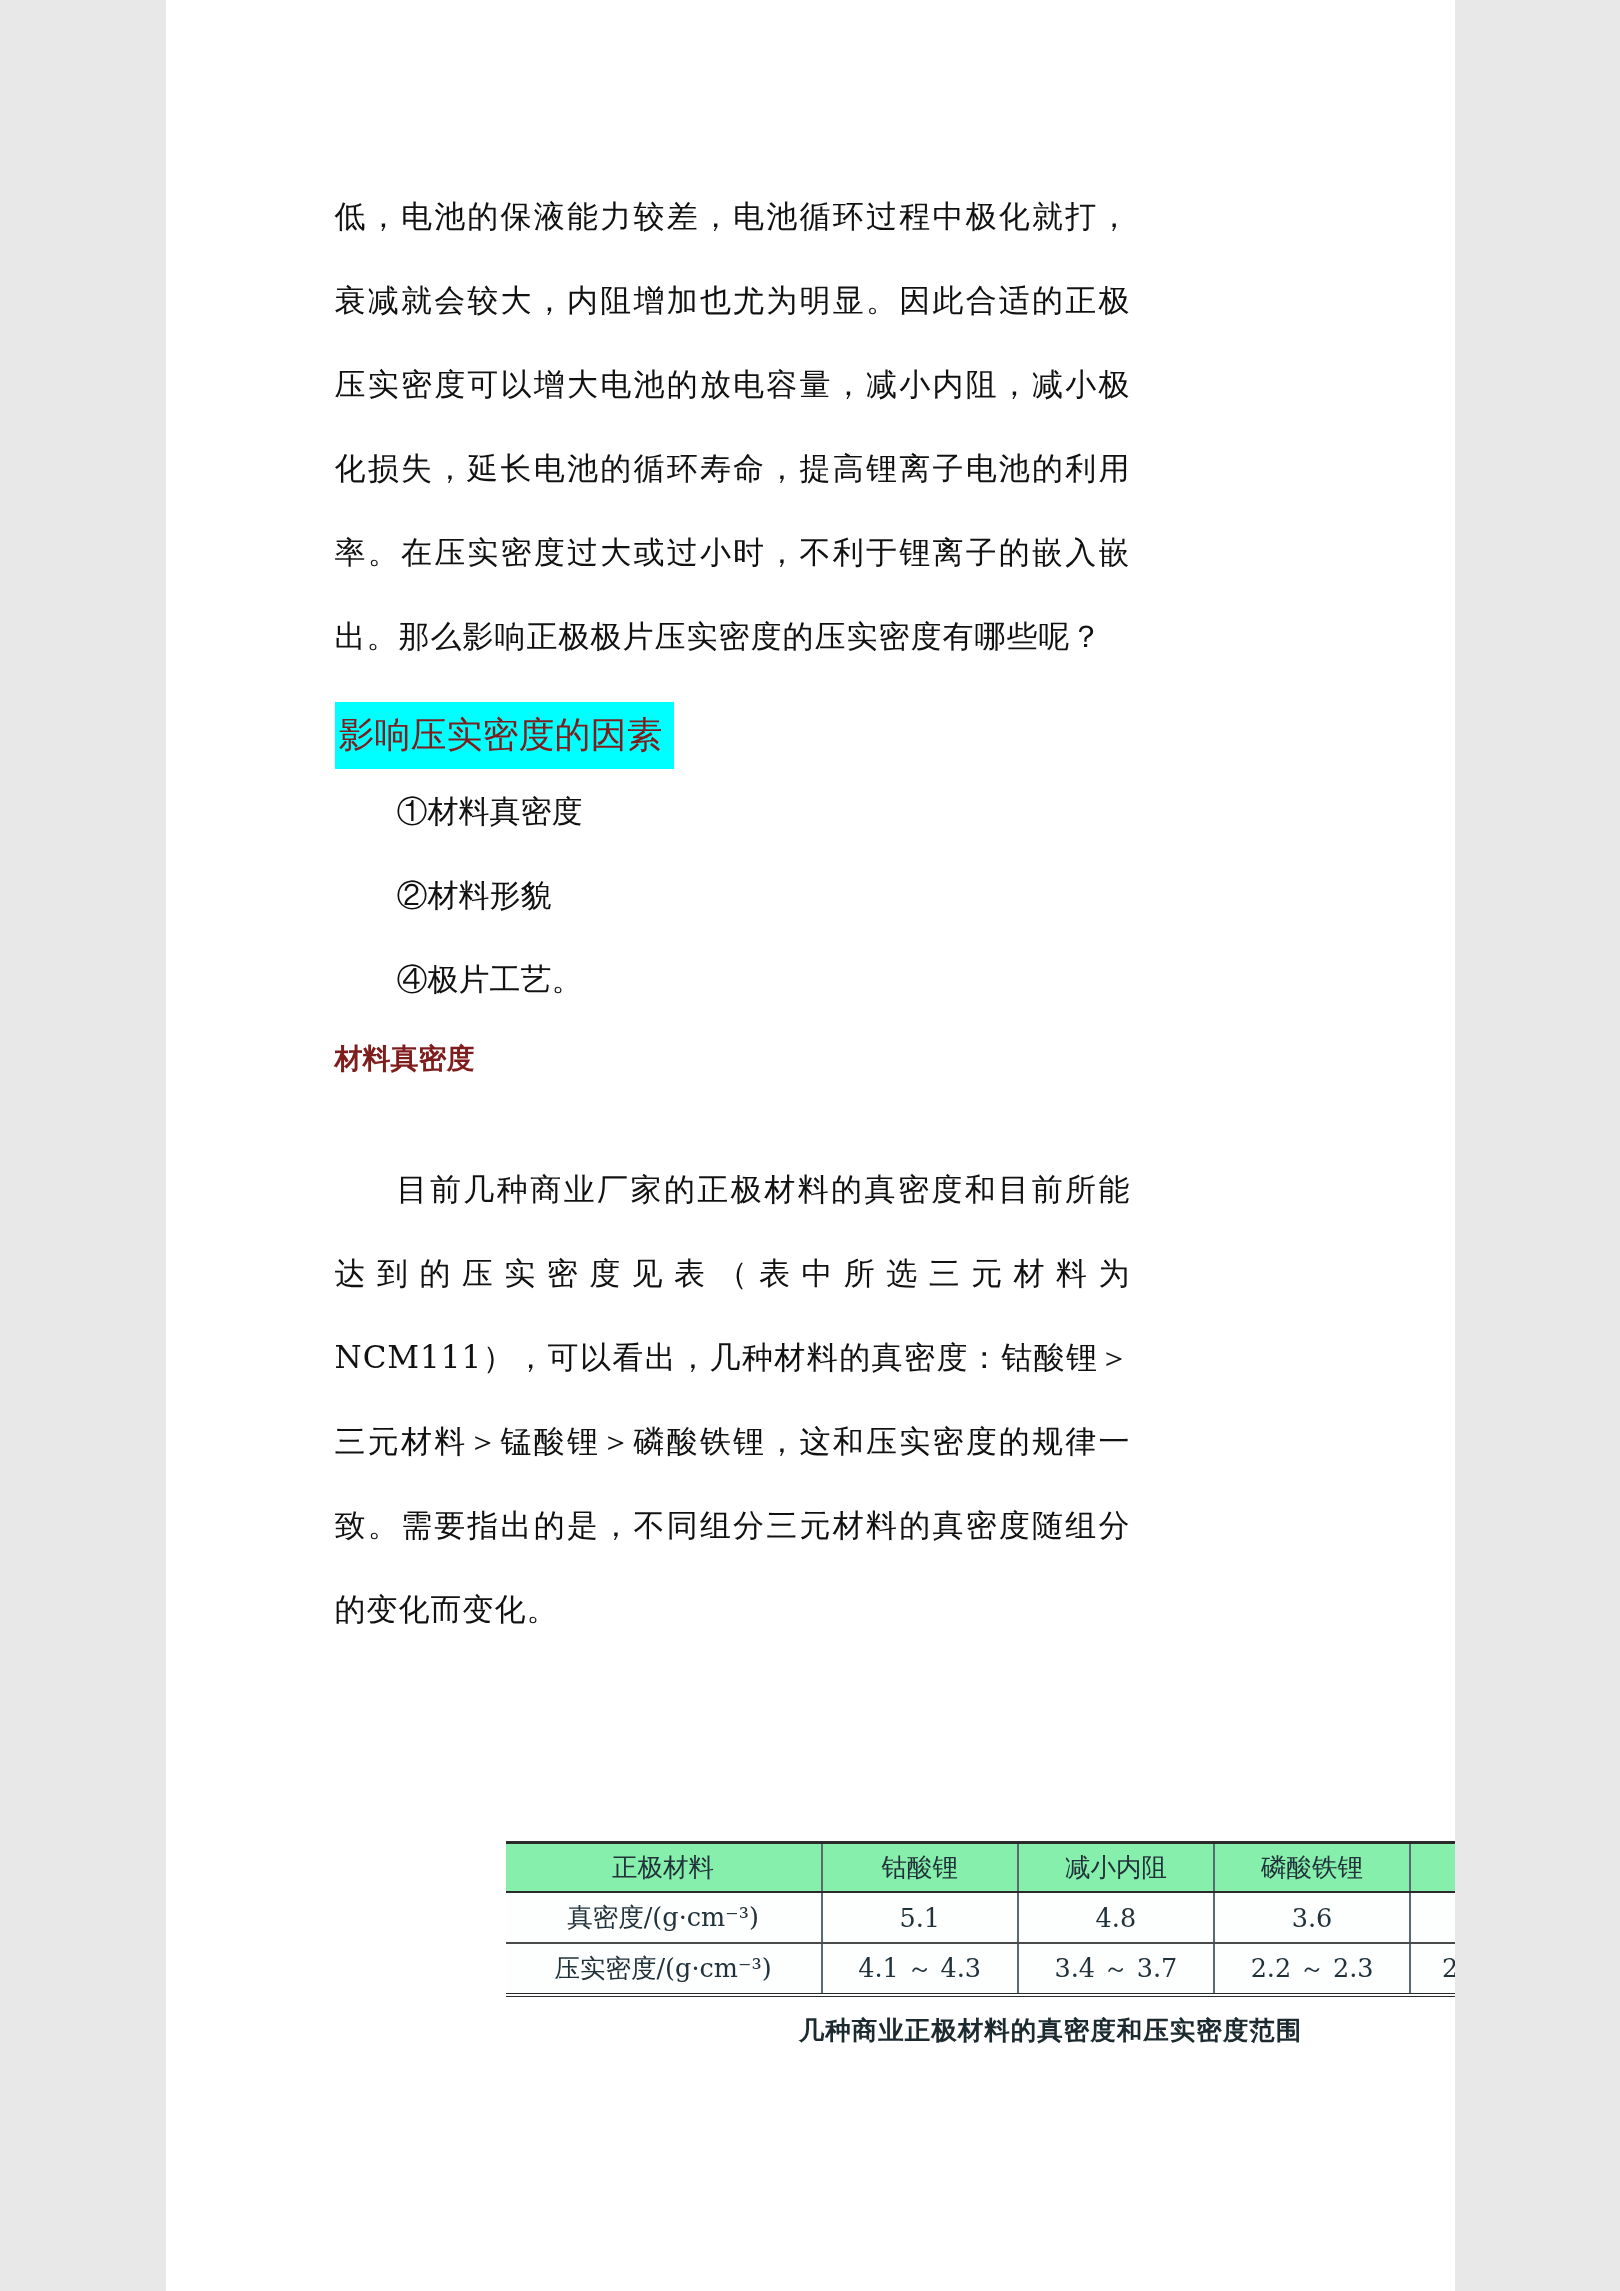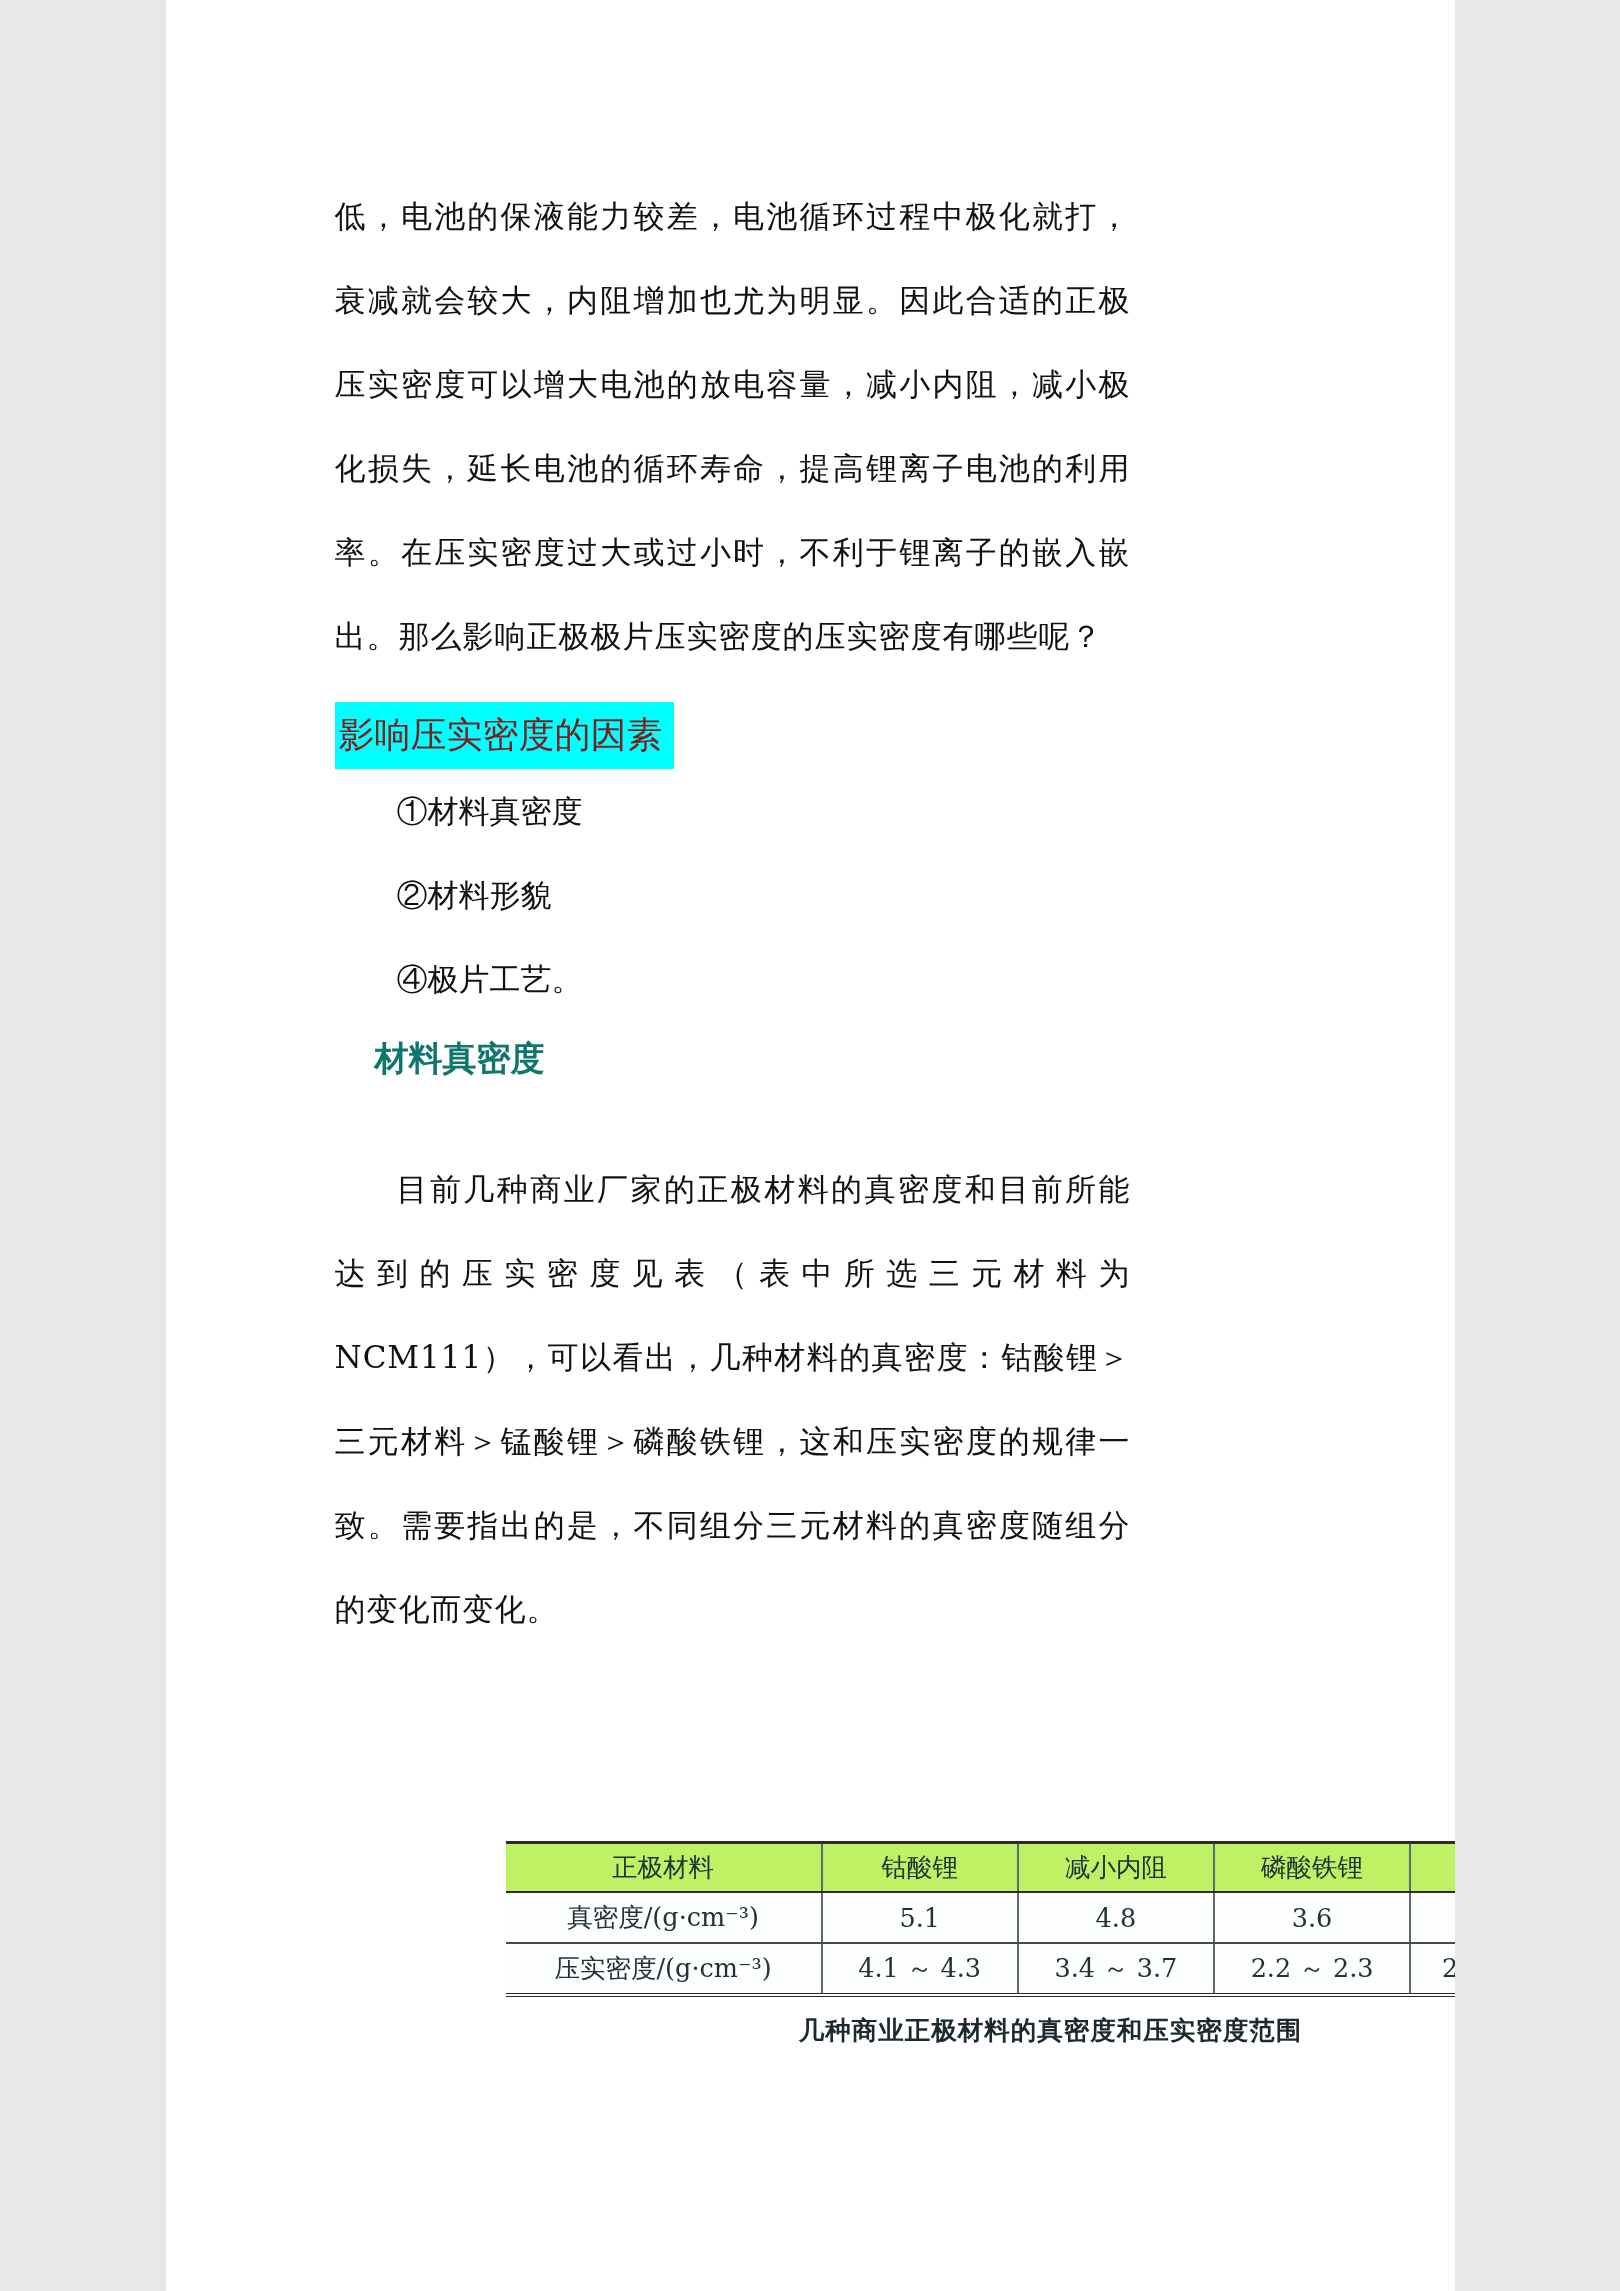--- a/index.html
+++ b/index.html
@@ -44,25 +44,24 @@
   .para2{ margin-top:25.5px; }
   .num-list{ margin:0; }
   .num-item{
     font-size:31px;
     line-height:84px;
     text-indent:2em;
     color:#111;
   }
   .blue-heading{
     margin-top:13.7px;
-    font-size:34px;
+    font-size:28px;
     font-weight:bold;
     line-height:47px;
-    color:#0f766e;
-    margin-left:40px;
+    color:#7f1d1d;
   }
   .para3{ margin-top:65px; }
 
   .table-block{
     position:absolute;
     left:340px;
     top:1841px;
     width:1090px;
   }
   table.mat{
@@ -78,21 +77,21 @@
     border-left:2px solid #5a6a72;
     text-align:center;
     vertical-align:middle;
     font-size:25.5px;
     color:#22323a;
     font-weight:normal;
     padding:0 5.9px;
   }
   table.mat th:first-child, table.mat td:first-child{ border-left:none; }
   table.mat thead th{
-    background:#bef264;
+    background:#86efac;
     height:47px;
     border-bottom:2.9px solid #2b2b2b;
   }
   table.mat tbody td{
     height:49px;
     border-bottom:2px solid #4a4a4a;
   }
   table.mat tbody tr:last-child td{ border-bottom:none; }
   col.c-label{ width:29%; }
   col.c-v{ width:18%; }

